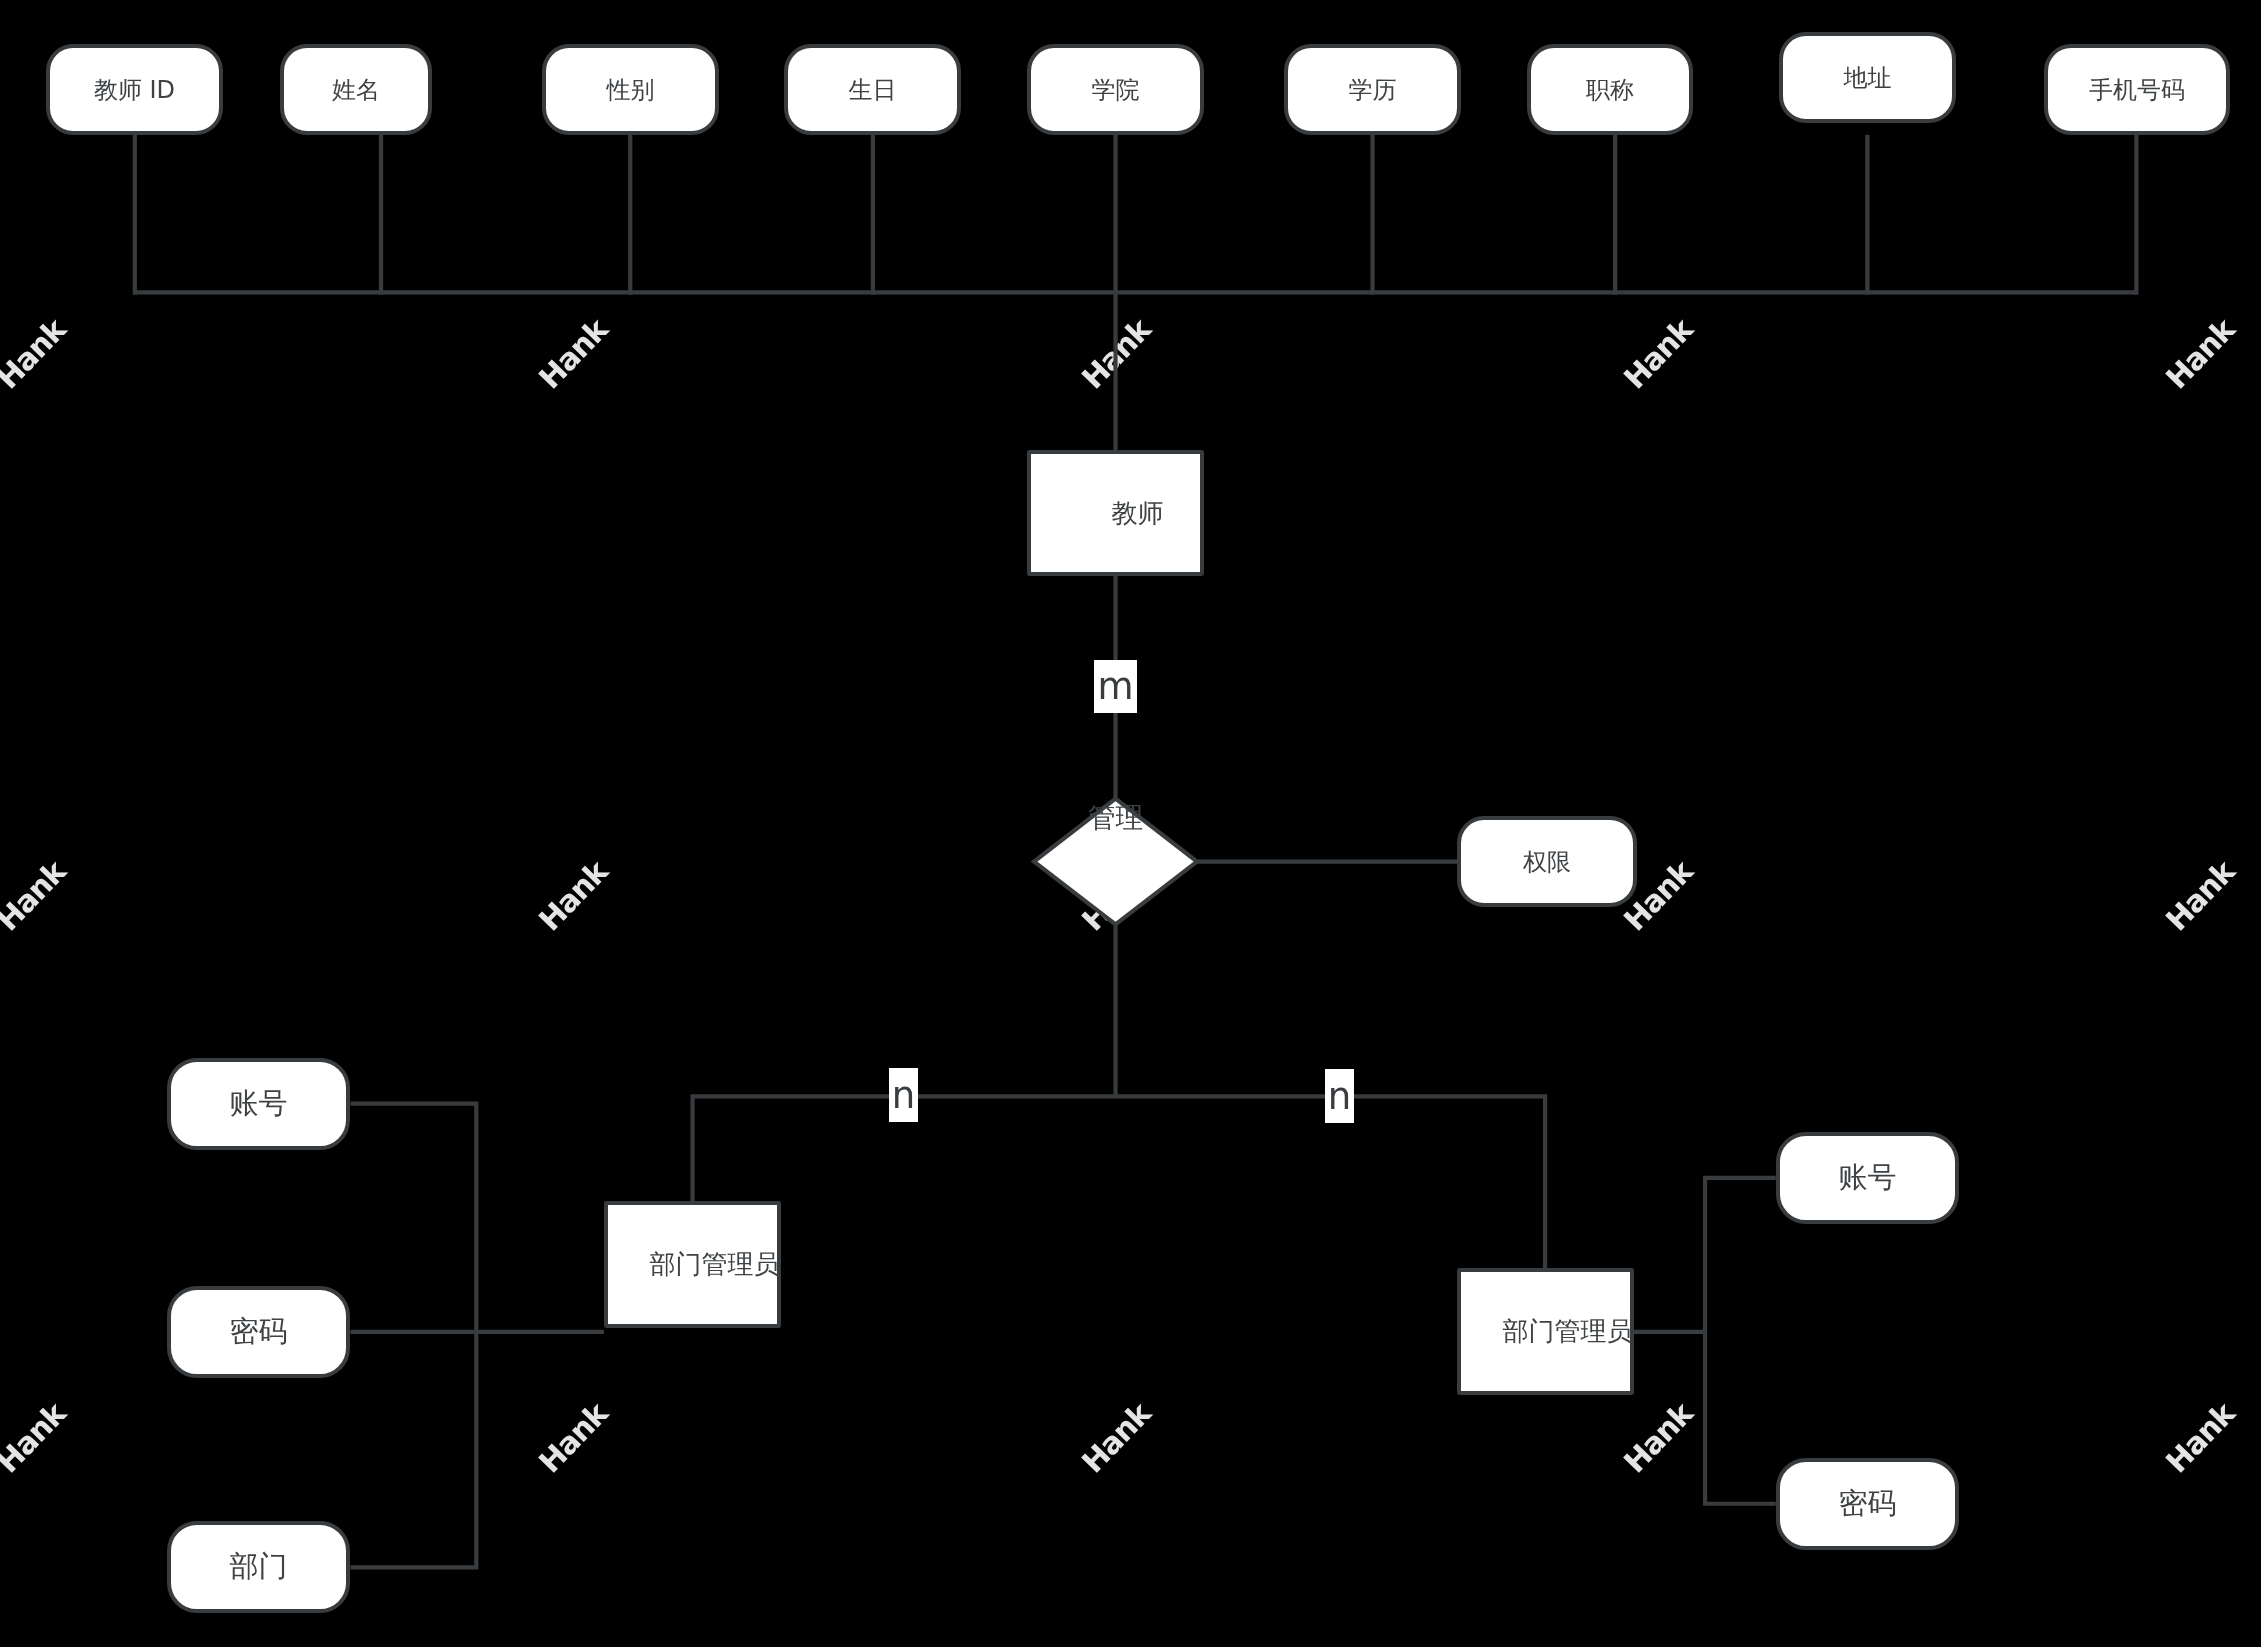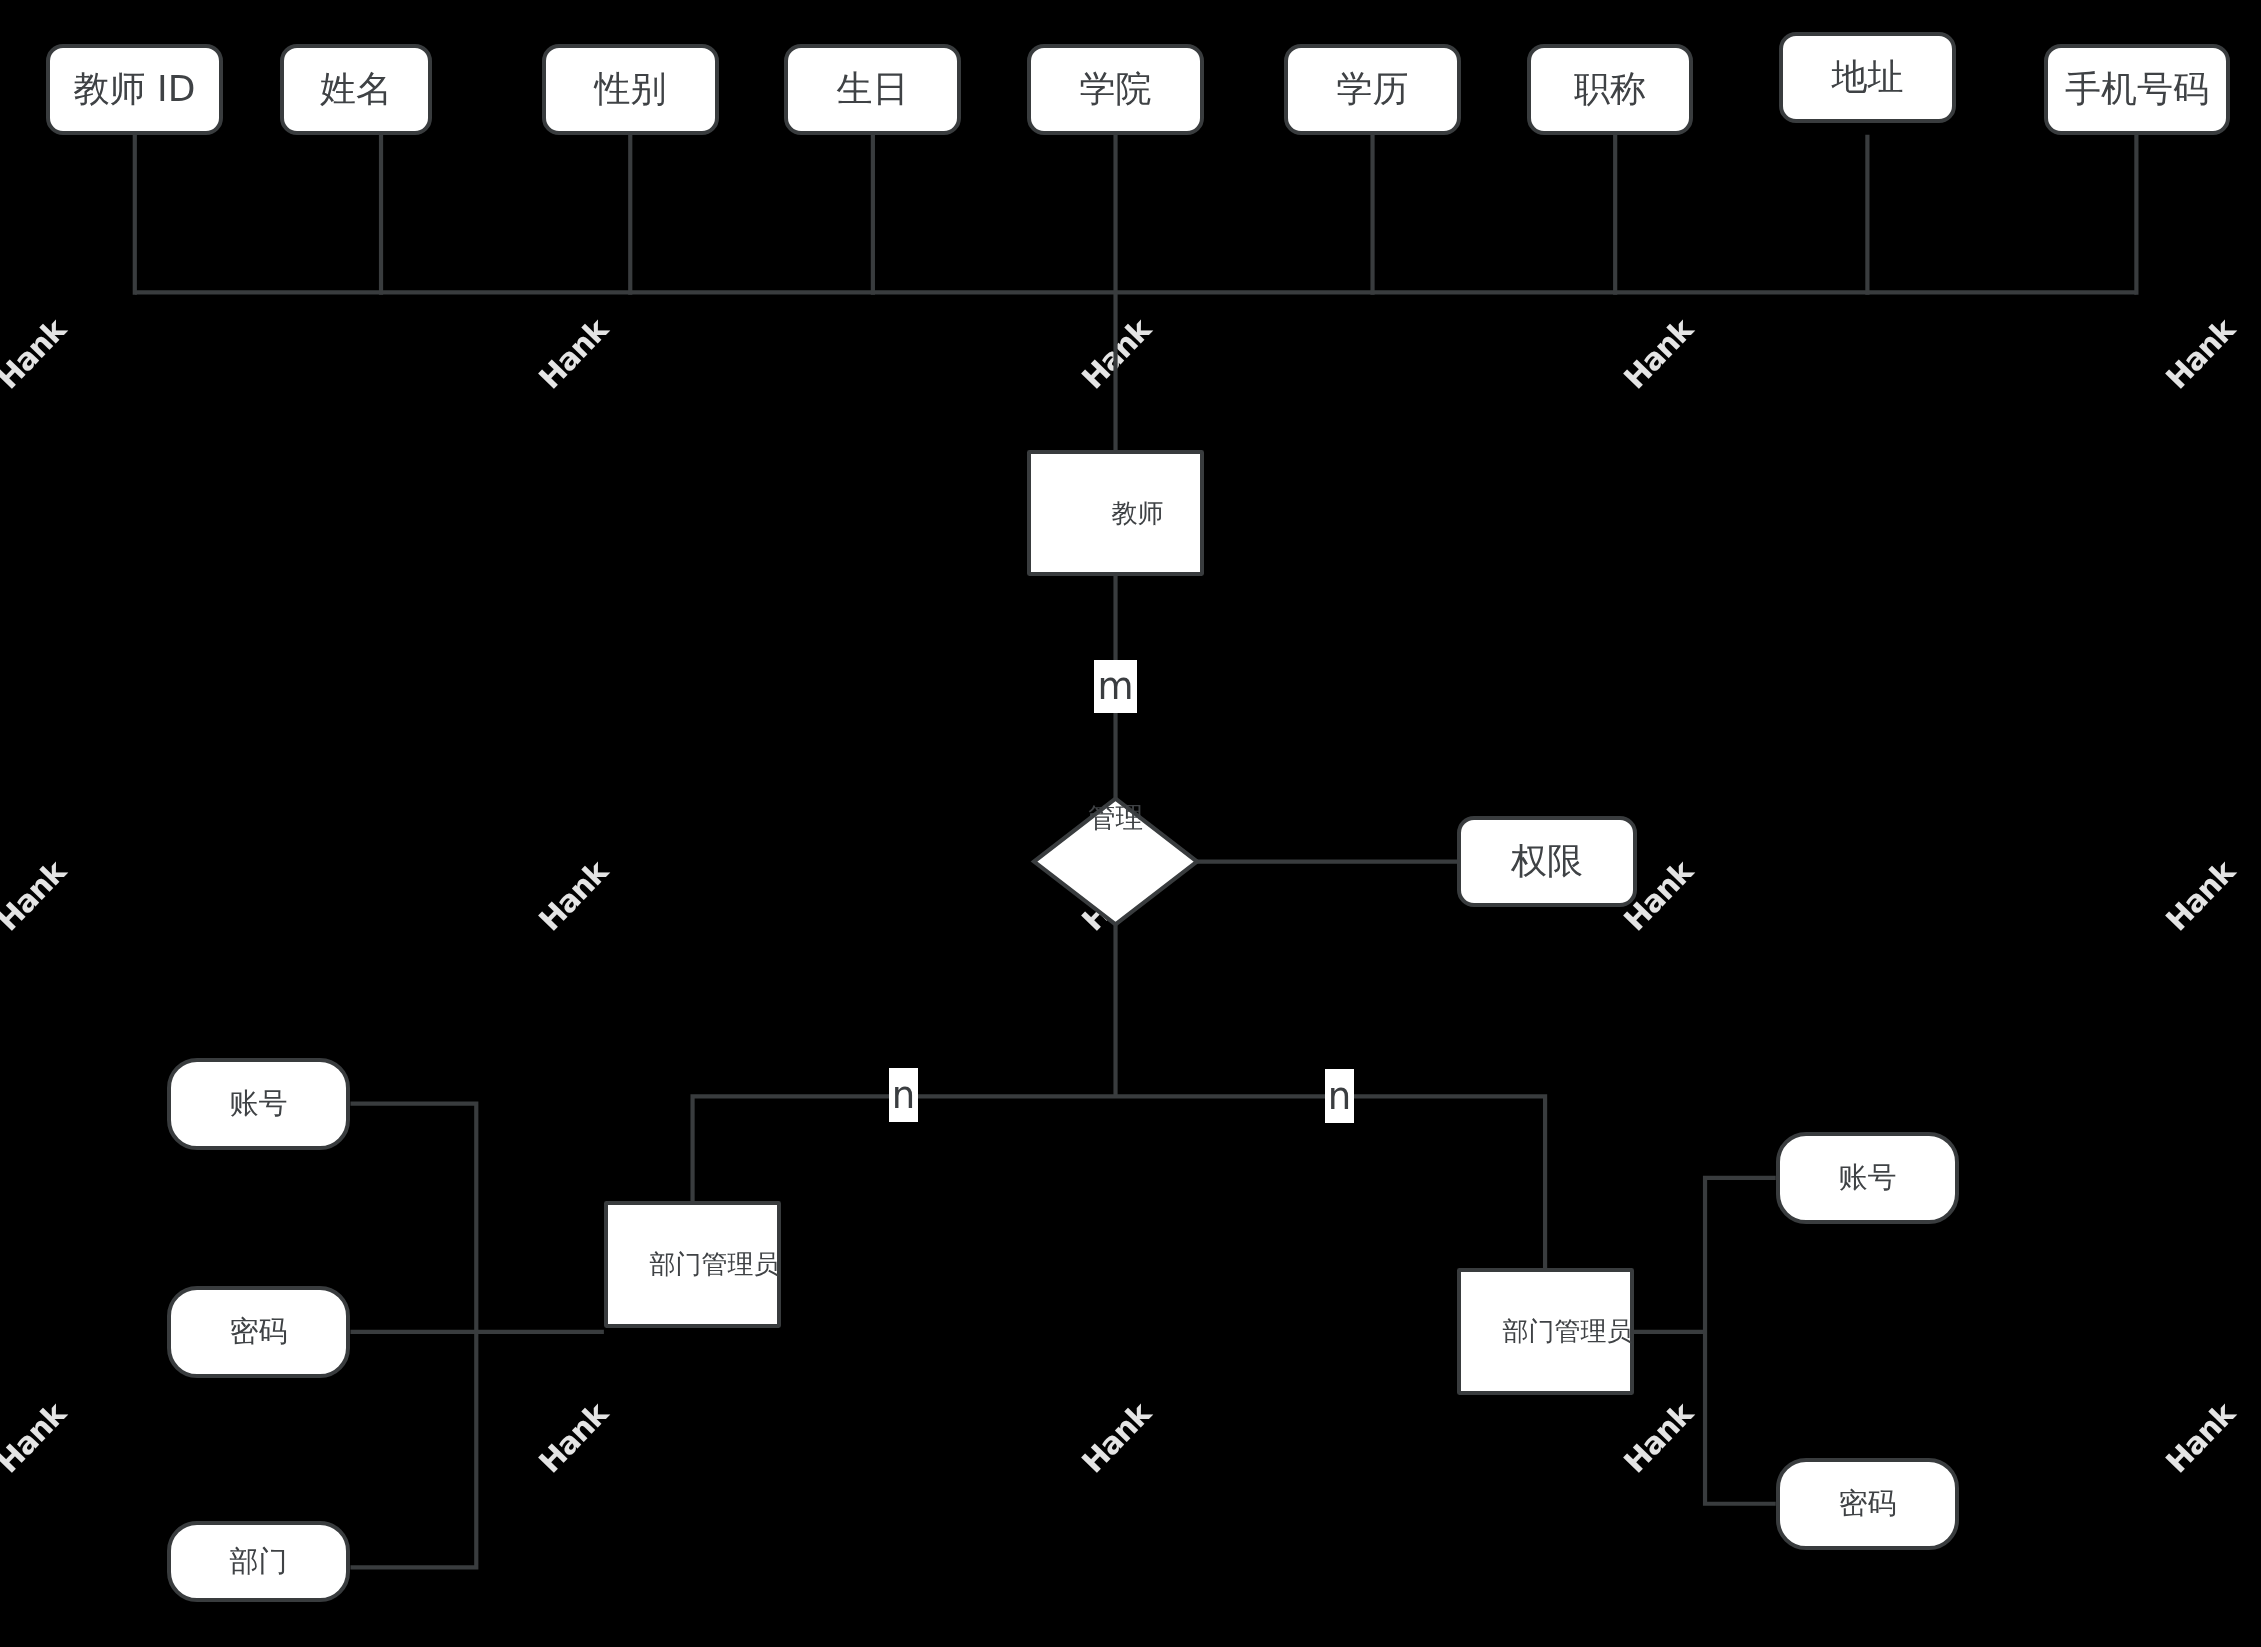--- a/index.html
+++ b/index.html
@@ -18,21 +18,21 @@
       color:var(--wm);font-size:30px;font-weight:bold;letter-spacing:-1.2px;
       white-space:nowrap;user-select:none;}
   
   #wires{position:absolute;left:0;top:0;}
   #wires path{stroke:var(--stroke);stroke-width:7;fill:none;stroke-linejoin:miter;}
   #wires polygon{stroke:var(--stroke);stroke-width:7;fill:var(--fill);stroke-linejoin:miter;}
   
   .shape{position:absolute;box-sizing:border-box;background:var(--fill);
          border:4.2px solid var(--stroke);display:flex;align-items:center;justify-content:center;
          color:var(--text);}
-  .pill{border-radius:17px;font-size:36px;}
+  .pill{border-radius:27px;font-size:24px;}
   .pill-sm{border-radius:30px;font-size:29px;}
   .entity{border-radius:2.4px;font-size:26px;padding-left:44px;}
   .diamond-label{position:absolute;display:flex;align-items:flex-start;justify-content:center;
          color:var(--text);font-size:27.6px;background:transparent;}
   .card{position:absolute;box-sizing:border-box;background:var(--fill);
         display:flex;align-items:center;justify-content:center;
         color:#3a3d40;font-size:37px;}
   .shape span,.diamond-label span,.card span{white-space:nowrap;}
 </style>
 </head>
@@ -142,21 +142,21 @@
 
   <div class="shape entity" style="left:604px;top:1201px;width:177px;height:127px">
     <span>部门管理员</span>
     </div>
   <div class="shape pill-sm" style="left:167px;top:1058px;width:183px;height:92px">
     <span>账号</span>
     </div>
   <div class="shape pill-sm" style="left:167px;top:1286px;width:183px;height:92px">
     <span>密码</span>
     </div>
-  <div class="shape pill-sm" style="left:167px;top:1521px;width:183px;height:81px">
+  <div class="shape pill-sm" style="left:167px;top:1521px;width:183px;height:92px">
     <span>部门</span>
     </div>
 
   <div class="shape entity" style="left:1457px;top:1268px;width:177px;height:127px">
     <span>部门管理员</span>
     </div>
   <div class="shape pill-sm" style="left:1776px;top:1132px;width:183px;height:92px">
     <span>账号</span>
     </div>
   <div class="shape pill-sm" style="left:1776px;top:1458px;width:183px;height:92px">

